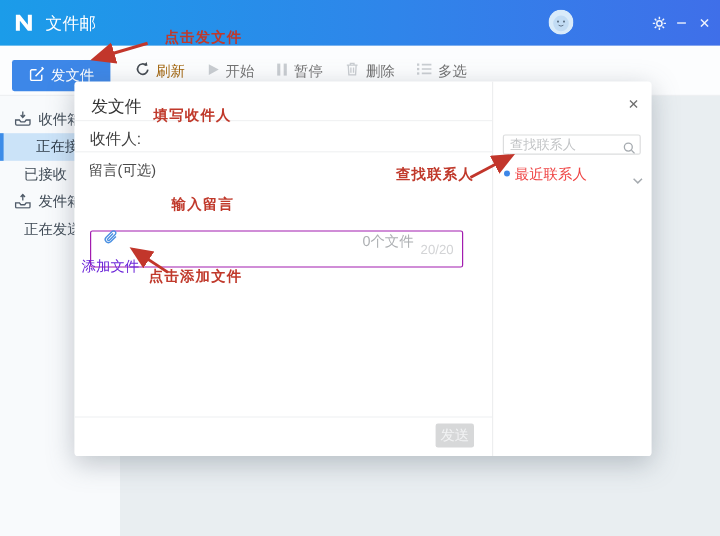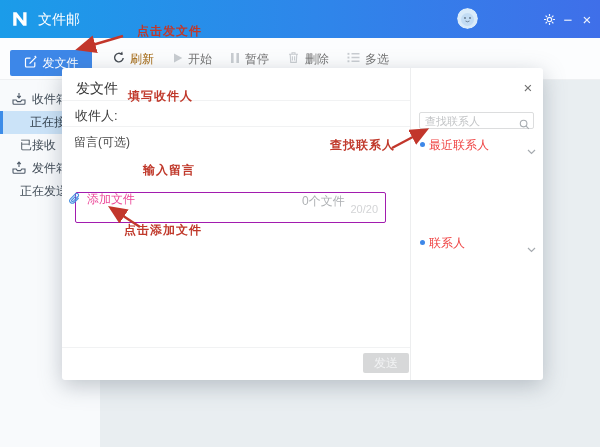--- a/index.html
+++ b/index.html
@@ -51,24 +51,24 @@
   .recip-input { position:absolute; left:80px; top:36px; width:255px; height:20px; border:none; outline:none;
     font-size:12px; background:transparent; }
   .row-line { left:0; top:58px; width:348px; }
   .msg-label { position:absolute; left:12px; top:66px; font-size:12px; color:#4A4A4A; }
   .msg-box { position:absolute; left:13px; top:84px; width:311px; height:31px; border:1px solid #a21caf;
     border-radius:2px;margin-top:40px; }
   .msg-input { position:absolute; left:4px; top:3px; width:270px; height:24px; border:none; outline:none;
     resize:none; font-size:12px; font-family:inherit; background:transparent; }
   .msg-counter { position:absolute; right:7px; top:10px; font-size:11px; color:#D3D4D6; }
   .attach-link { position:absolute; left:6px; top:123px; display:flex; align-items:center; gap:7px;
-    font-size:12px; color:#ec4899; cursor:default; }
+    font-size:12px; color:#6d28d9; cursor:default;flex-direction:column; }
   .file-count { position:absolute; left:240px; top:125px; width:100px; font-size:12px; color:#ADB0B3; }
   .footer-line { left:0; top:279px; width:348px; }
-  .send-btn-disabled { position:absolute; left:301px; top:285px; width:46px; height:20px; background:#D7D8D9;
+  .send-btn-disabled { position:absolute; left:301px; top:285px; width:32px; height:20px; background:#D7D8D9;
     border:none; border-radius:2px; color:#F2F3F4; font-size:12px; }
 
   
   .panel { position:absolute; left:348px; top:0; width:133px; height:312px; border-left:1px solid #EDEEEF; }
   .search-box { position:absolute; left:8px; top:44px; width:115px; height:17px; border:1px solid #DCDDDE;
     border-radius:2px; background:#fff; }
   .search-input { position:absolute; left:5px; top:0; width:92px; height:15px; border:none; outline:none;
     font-size:11px; color:#666; background:transparent; }
   .search-input::placeholder { color:#C2C4C6; }
   .search-icon-wrap { position:absolute; right:3px; top:3px; }
@@ -250,29 +250,20 @@
       </div>
       <div class="cgroup cg-recent">
         <span class="cg-dot"></span>
         <span class="cg-label">最近联系人</span>
         <span class="cg-chev">
           <svg width="9" height="6" viewBox="0 0 9 6">
               <path d="M1 1 L4.5 4.4 L8 1" fill="none" stroke="#A6ABB0" stroke-width="1.2"></path>
             </svg>
         </span>
       </div>
-      <div class="cgroup cg-all">
-        <span class="cg-dot"></span>
-        <span class="cg-label">联系人</span>
-        <span class="cg-chev">
-          <svg width="9" height="6" viewBox="0 0 9 6">
-              <path d="M1 1 L4.5 4.4 L8 1" fill="none" stroke="#A6ABB0" stroke-width="1.2"></path>
-            </svg>
-        </span>
-      </div>
     </div>
   </div>
 
   <svg class="arrow-layer">
     <defs>
       <marker id="ah" markerWidth="9" markerHeight="8" refX="6.5" refY="3.5" orient="auto">
         <path d="M0,0 L8,3.5 L0,7 z" fill="#C2362B"></path>
       </marker>
     </defs>
     <line x1="123" y1="36" x2="79" y2="49" stroke="#C2362B" stroke-width="2.6" marker-end="url(#ah)"></line>

